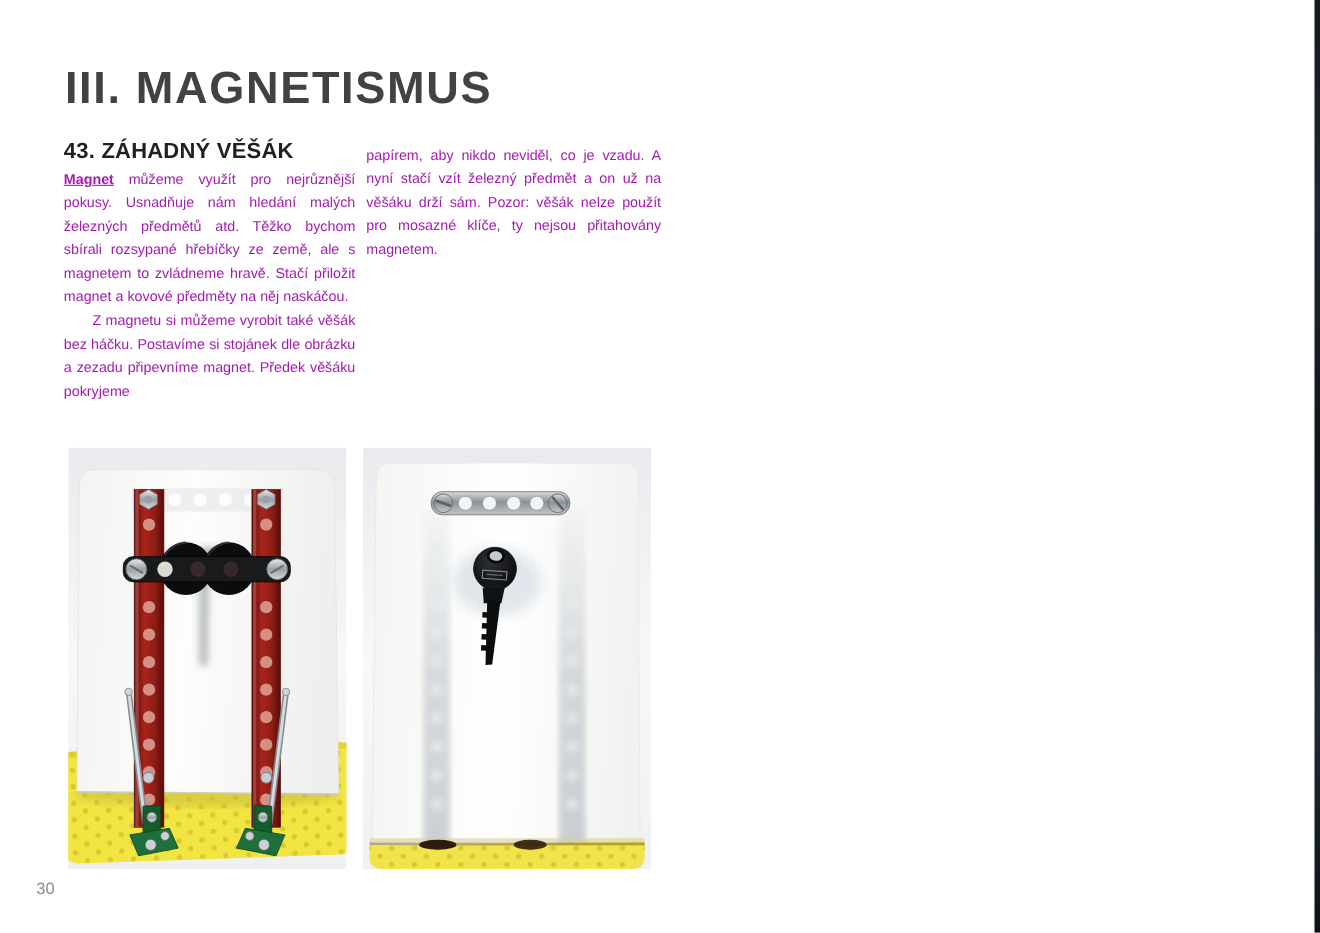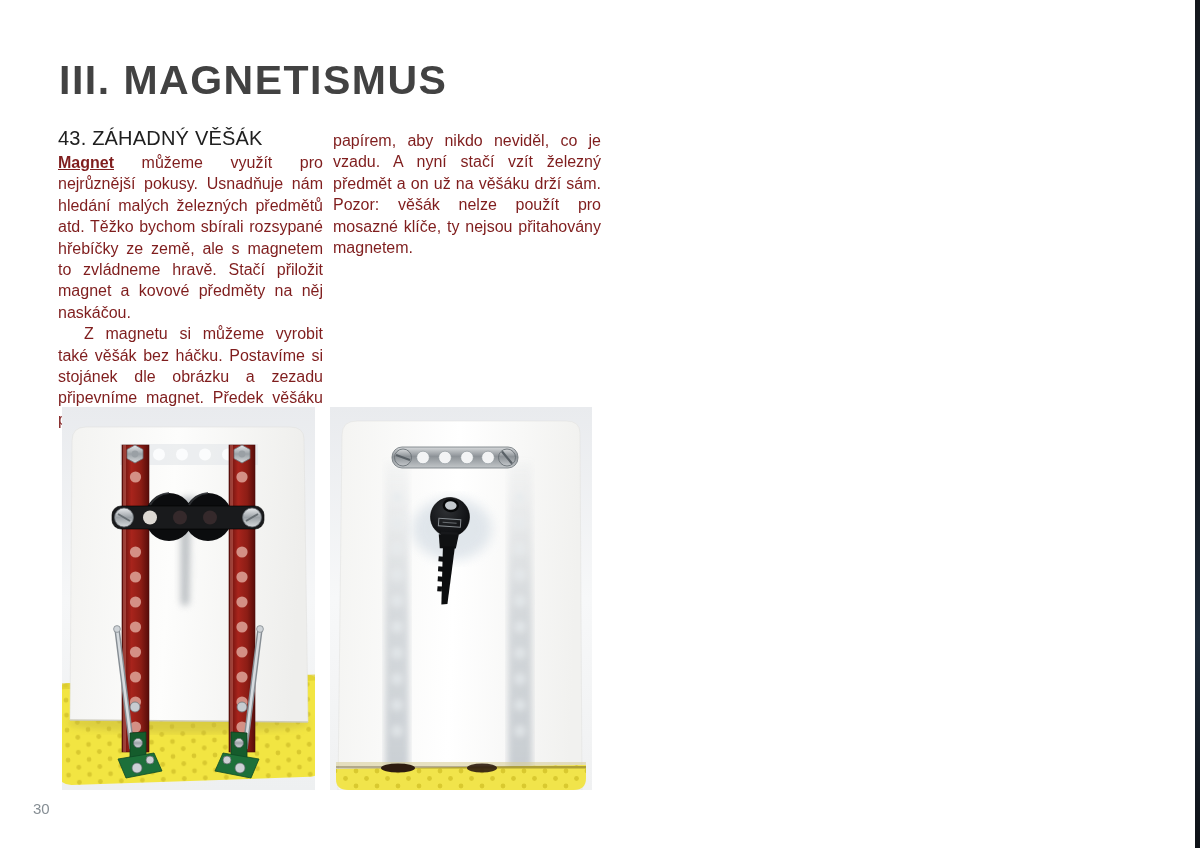--- a/index.html
+++ b/index.html
@@ -6,24 +6,24 @@
   html,body { width:1200px; height:848px; background:#ffffff; overflow:hidden; }
   body { font-family:"Liberation Sans", sans-serif; position:relative; }
 
   .page-title{
     position:absolute; left:59px; top:57px;
     font-size:41px; font-weight:700; color:#424242;
     letter-spacing:1.5px; white-space:nowrap;
   }
   .section-heading{
     position:absolute; left:58px; top:127px;
-    font-size:20px; font-weight:400; color:#202020;
+    font-size:20px; font-weight:700; color:#202020;
     letter-spacing:.2px; white-space:nowrap;
   }
-  .col{ position:absolute; font-size:16px; line-height:21.4px; color:#7f1d1d;
+  .col{ position:absolute; font-size:13px; line-height:21.4px; color:#a21caf;
         text-align:justify; }
   .col-left{ left:58px; top:152px; width:265px; }
   .col-right{ left:333px; top:130px; width:268px; }
   .col p + p{ text-indent:26px; }
   .col .lead{ font-weight:700;text-decoration:underline; }
 
   .figure{ position:absolute; top:407px; }
   .figure-left{ left:62px; }
   .figure-right{ left:330px; }
 

